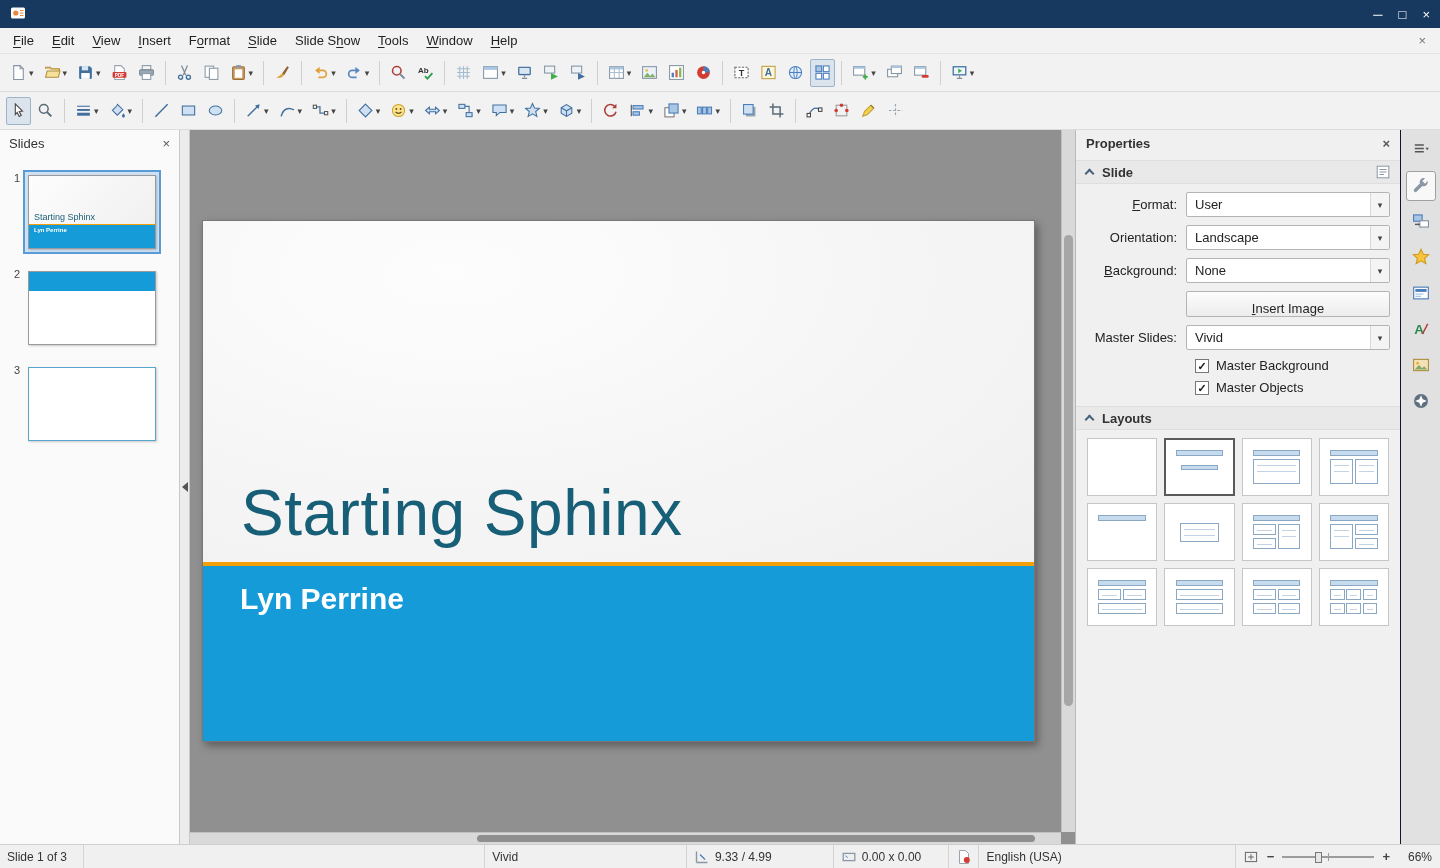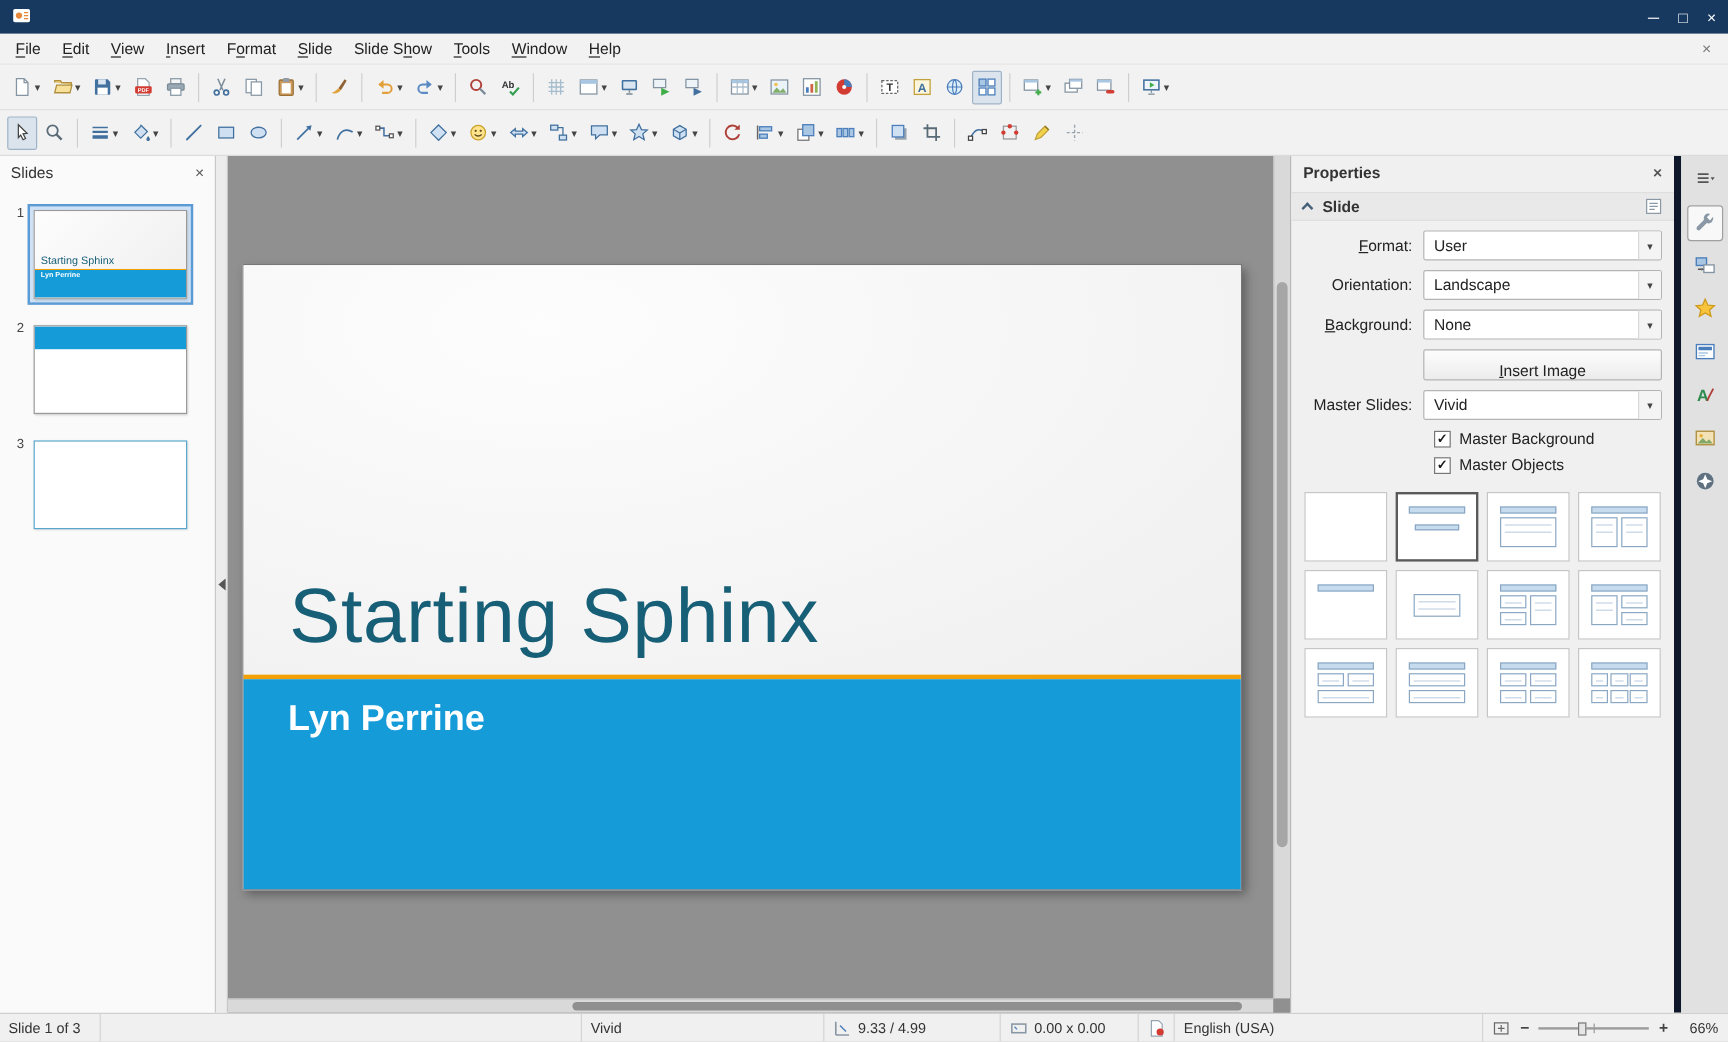--- a/index.html
+++ b/index.html
@@ -62,21 +62,21 @@
   .slide-accent{height:4px;background:var(--orange,#f2a007)}
   .slide-band{height:175px;background:var(--band,#159bd8);padding:16px 0 0 37px}
   .slide-subtitle-text{color:#fff;font-size:30px;font-weight:bold}
   .vscroll{position:absolute;right:0;top:0;bottom:12px;width:14px;background:#d9d9d9;border-left:1px solid #c0c0c0}
   .vthumb{position:absolute;left:2px;right:2px;top:15%;height:67%;background:#a6a6a6;border-radius:6px}
   .hscroll{position:absolute;left:0;right:14px;bottom:0;height:12px;background:#d9d9d9;border-top:1px solid #c0c0c0}
   .hthumb{position:absolute;top:2px;bottom:2px;left:33%;width:64%;background:#8f8f8f;border-radius:5px}
 
   
   .sidebar{width:365px;display:flex;background:#f0f0f0;border-left:1px solid #b9b9b9;flex:0 0 auto}
-  .deck{width:325px;display:flex;flex-direction:column;border-right:6px solid #0f172a;overflow:hidden}
+  .deck{width:325px;display:flex;flex-direction:column;border-right:1px solid #0f172a;overflow:hidden}
   .deck-header{height:26px;display:flex;align-items:center;padding:0 10px;font-weight:bold;color:#333;flex:0 0 auto}
   .section-header{display:flex;align-items:center;height:24px;padding:0 9px;font-weight:bold;color:#333;background:#e9e9e9;border-top:1px solid #dedede;border-bottom:1px solid #dedede;margin-top:4px}
   .chev{width:7px;height:7px;border-top:2px solid #46617a;border-right:2px solid #46617a;transform:rotate(-45deg);margin:3px 9px 0 1px;flex:0 0 auto}
   .more{margin-left:auto;display:flex}
   .prop-row{display:flex;align-items:center;margin:8px 10px}
   .prop-label{width:100px;text-align:right;padding-right:9px;color:#222}
   .prop-control{flex:1}
   .dropdown{height:25px;background:#fff;border:1px solid #b4b4b4;border-radius:2px;display:flex;align-items:center;padding-left:8px}
   .dd-btn{margin-left:auto;width:19px;align-self:stretch;border-left:1px solid #d8d8d8;display:flex;align-items:center;justify-content:center;color:#444;font-size:9px;background:#f4f4f4}
   .btn{height:26px;background:linear-gradient(#fdfdfd,#ececec);border:1px solid #b4b4b4;border-radius:2px;display:flex;align-items:flex-end;justify-content:center;gap:6px;width:100%}
@@ -784,20 +784,24 @@
             </div>
             <div class="chk-row">
               <div class="chk checked">✓</div>
               <span>Master Background</span>
             </div>
             <div class="chk-row">
               <div class="chk checked">✓</div>
               <span>Master Objects</span>
             </div>
           </div>
+        <div class="section-header">
+          <span class="chev"></span>
+          <span>Layouts</span>
+        </div>
         <div class="layout-grid" id="layout-grid">
             <div class="layout-cell" title="Blank Slide">
               <div class="layout-inner"></div>
             </div>
             <div class="layout-cell selected" title="Title Slide">
               <div class="layout-inner">
                 <div class="lp-t" style="left: 6%; top: 8%; width: 88%; height: 14%;"></div>
                 <div class="lp-t" style="left: 16%; top: 44%; width: 68%; height: 14%;"></div>
               </div>
             </div>

